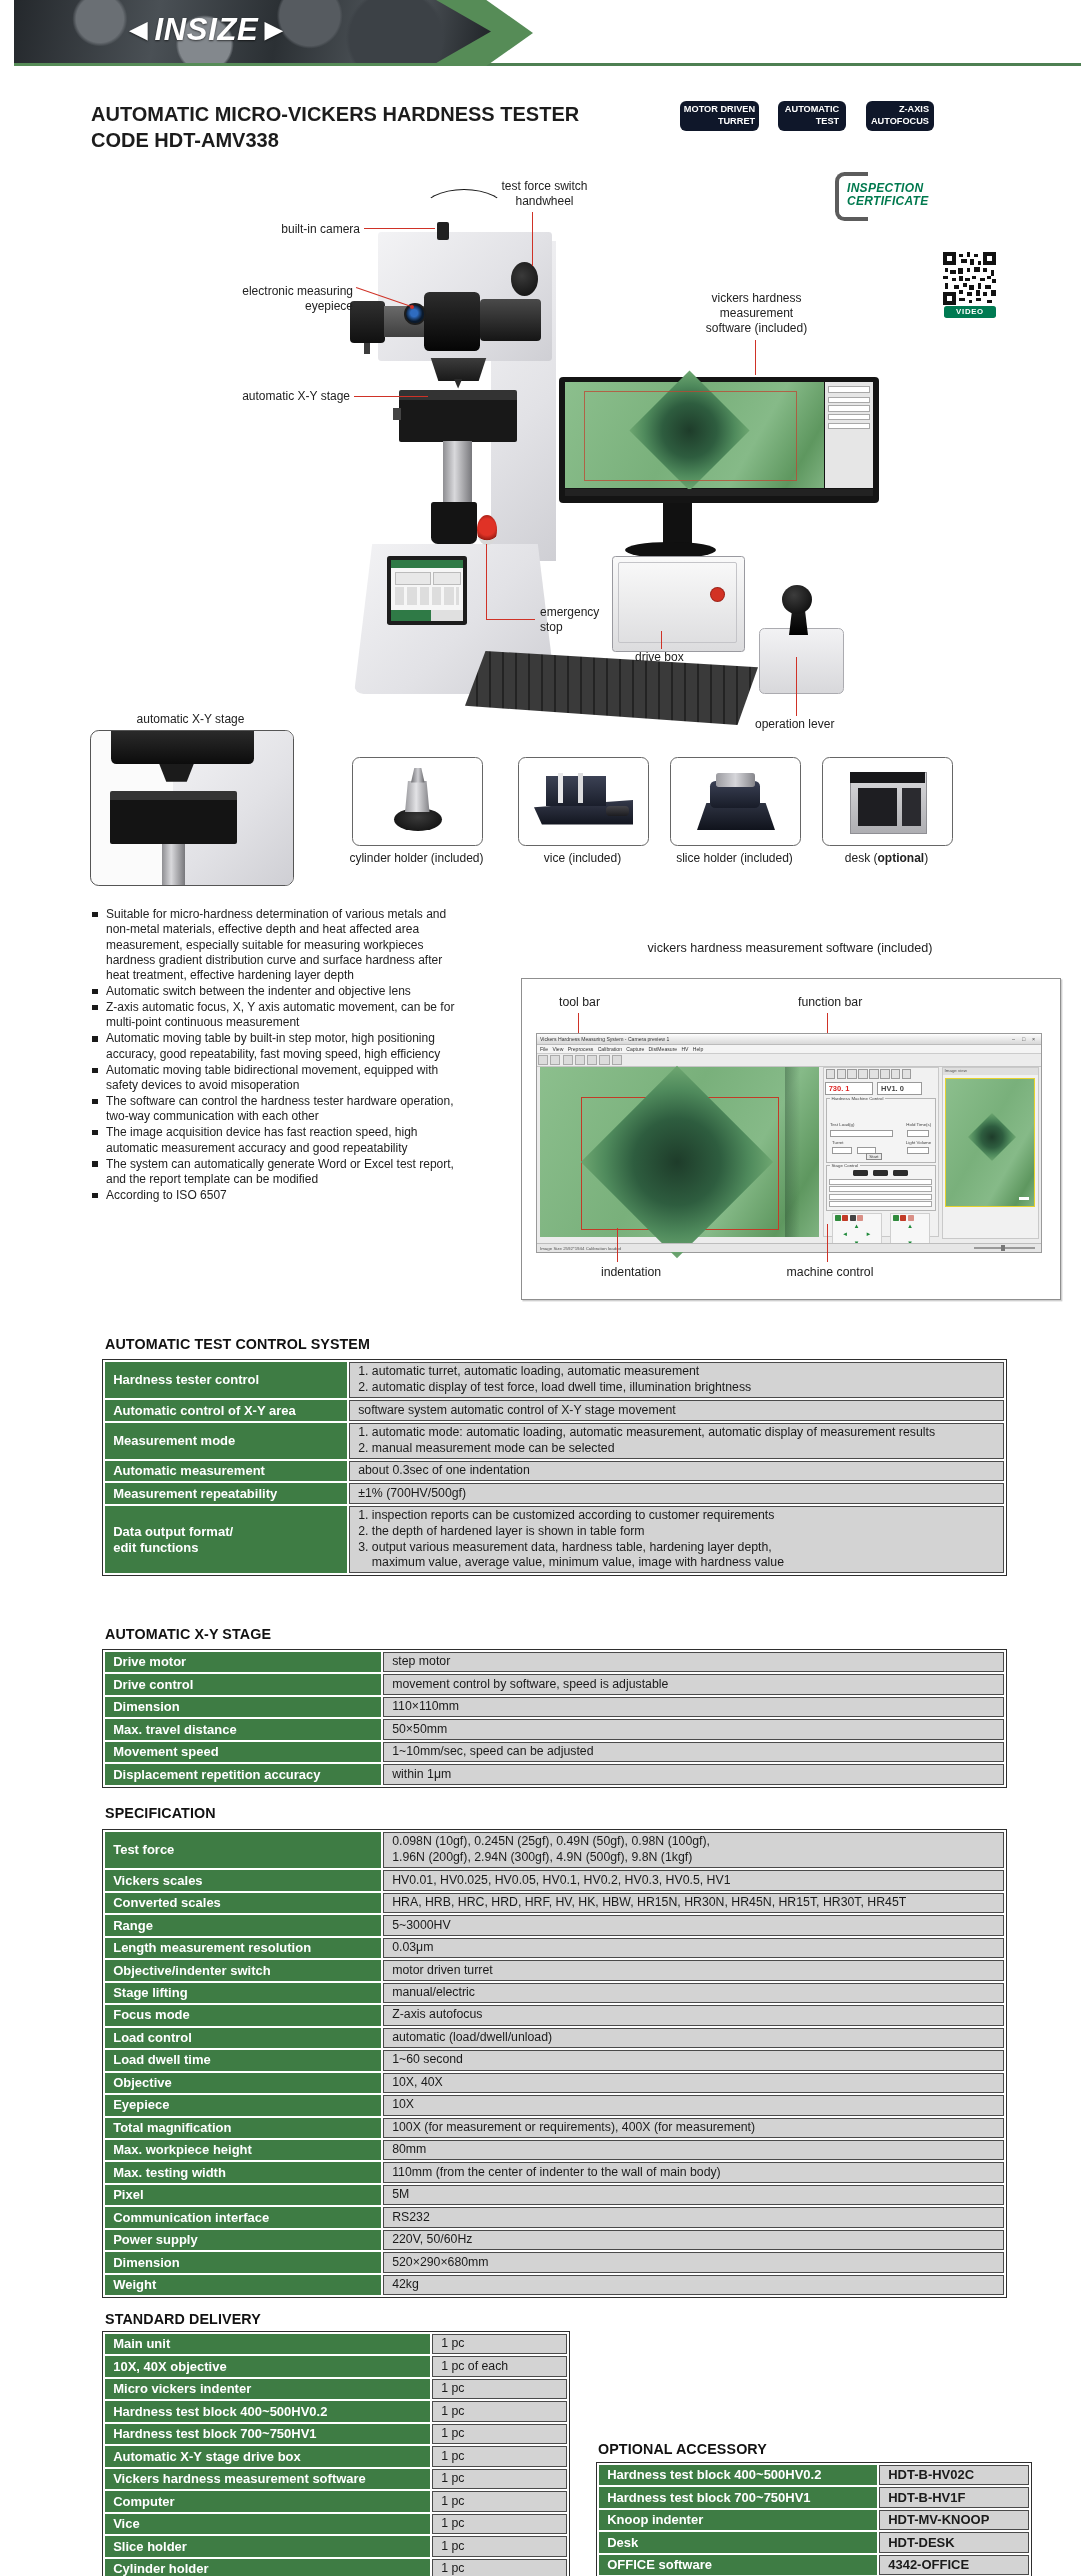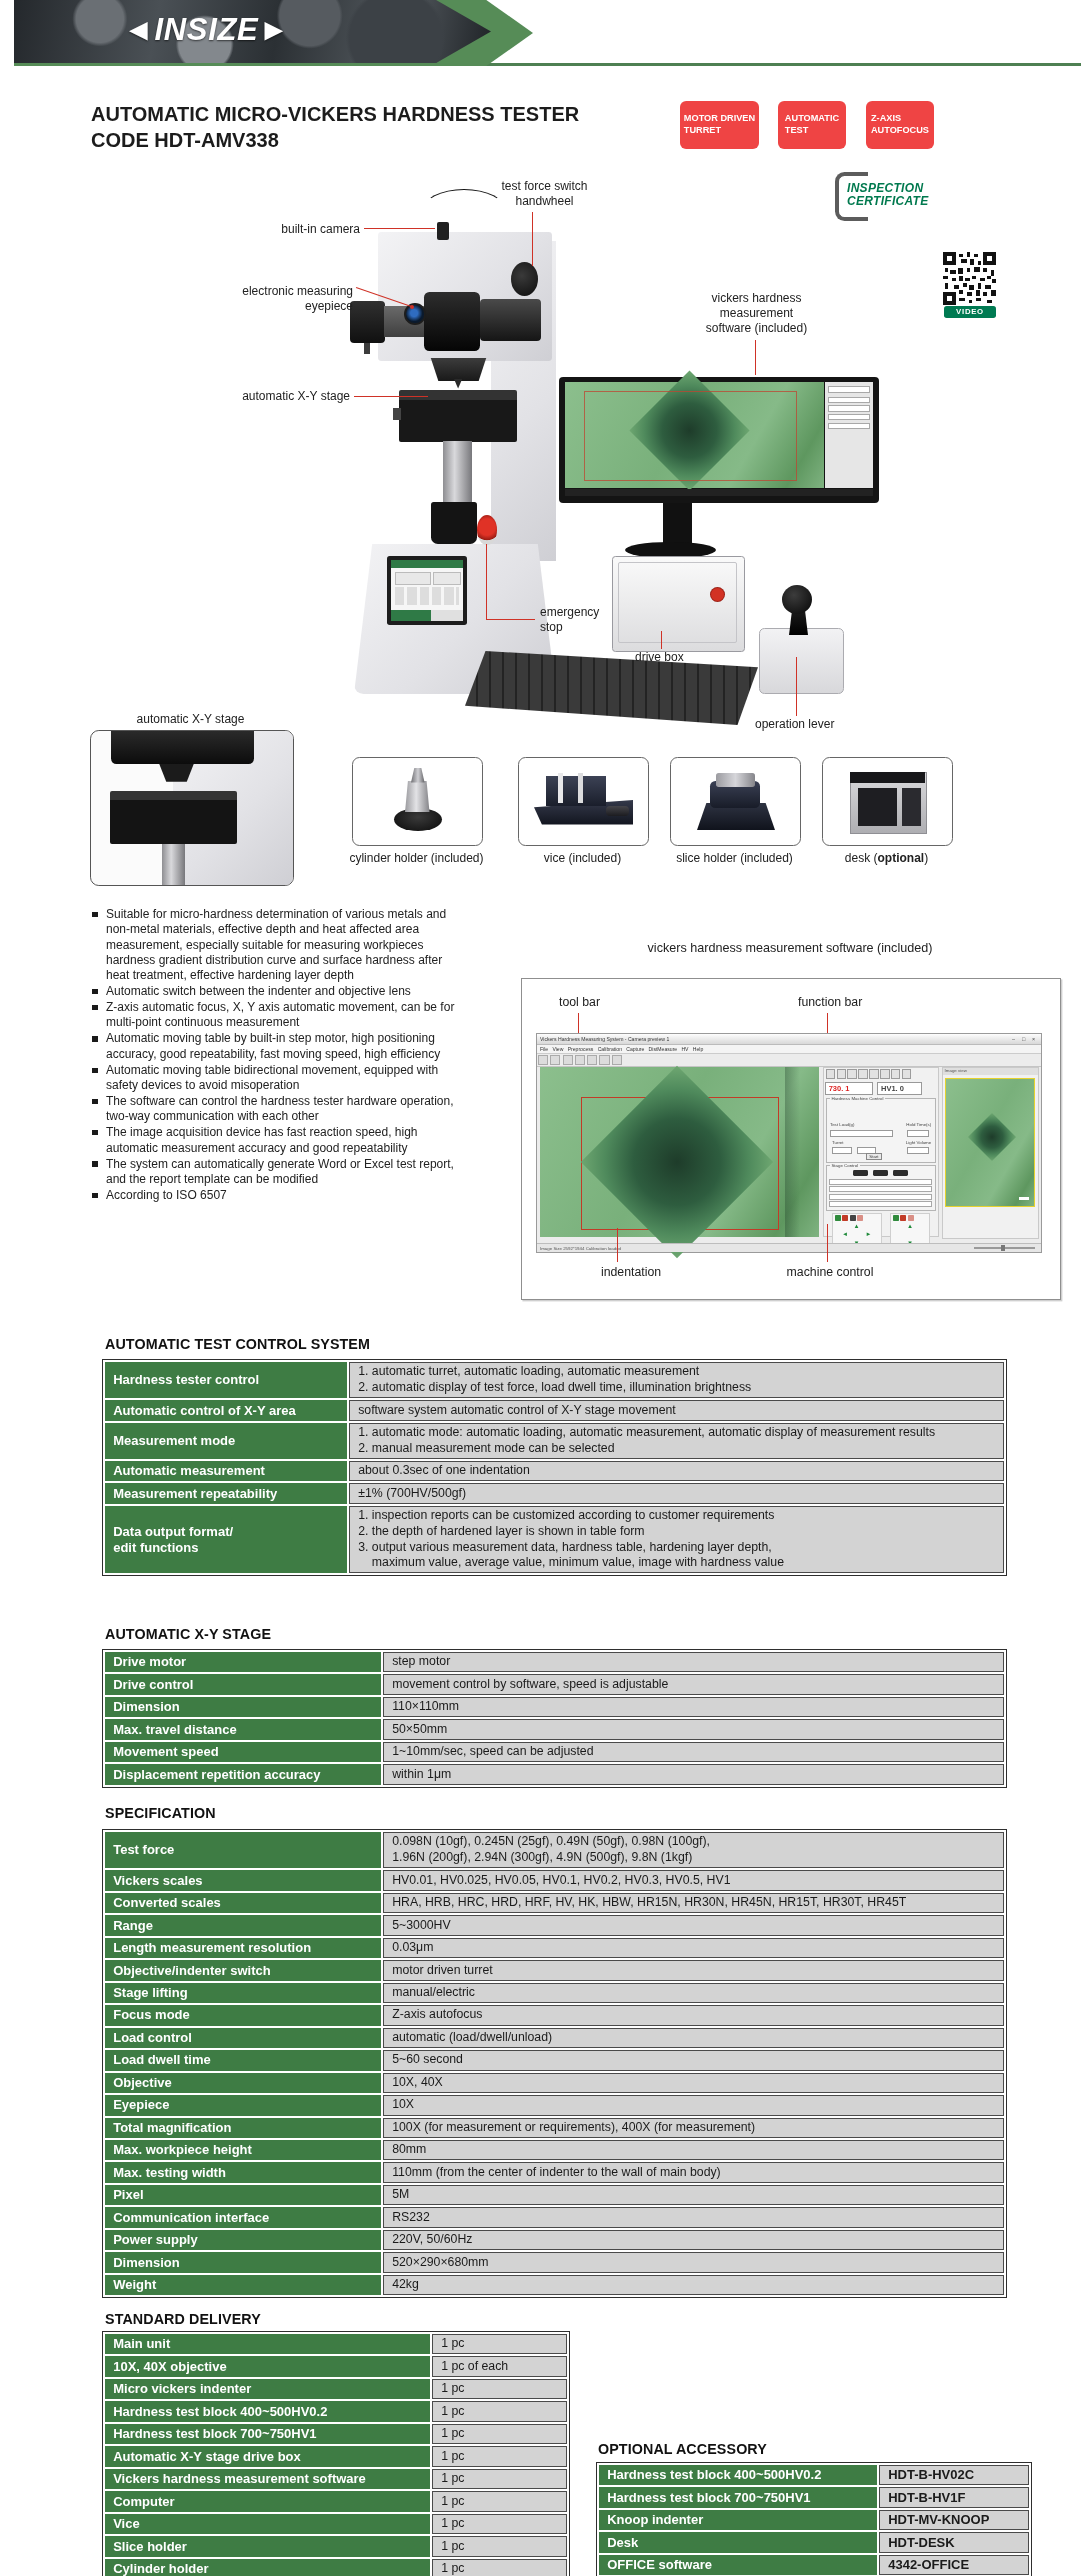--- a/index.html
+++ b/index.html
@@ -16,22 +16,22 @@
                radial-gradient(circle at 18% 30%,#6a6f74 0 6%,transparent 7%),
                radial-gradient(circle at 40% 70%,#83888d 0 9%,transparent 10%),
                radial-gradient(circle at 62% 25%,#565b60 0 10%,transparent 11%),
                radial-gradient(circle at 80% 60%,#3c4146 0 12%,transparent 13%),
                linear-gradient(100deg,#24282c 0%,#4a5055 30%,#2b3034 55%,#53595e 80%,#1f2327 100%);
              clip-path:polygon(0 0,88.5% 0,100% 50%,88.5% 100%,0 100%);}
   .logo{position:absolute;left:109px;top:12.3px;font-style:italic;font-weight:bold;
         font-size:31px;color:#fff;letter-spacing:0.7px;text-shadow:0 1.4px 2px rgba(0,0,0,.6);}
   .title{position:absolute;left:77px;top:101px;font-size:20px;font-weight:bold;
          line-height:26px;color:#1c1c1c;white-space:pre-line;}
-  .badge{position:absolute;top:101px;height:48px;background:#ef4444;border-radius:6.1px;
-         color:#fff;font-weight:bold;font-size:9.2px;line-height:11.6px;text-align:left;
+  .badge{position:absolute;top:101px;height:30px;background:#0f172a;border-radius:6.1px;
+         color:#fff;font-weight:bold;font-size:9.2px;line-height:11.6px;text-align:right;
          display:flex;align-items:center;justify-content:center;white-space:pre-line;}
   .cert-bracket{position:absolute;left:821px;top:172px;width:29px;height:41px;
                 border:4.1px solid #5c5c5c;border-right:none;border-radius:9.5px 0 0 9.5px;}
   .cert-text{position:absolute;left:833px;top:182px;font-size:12px;line-height:13px;
              font-weight:bold;font-style:italic;color:#00794e;letter-spacing:0.3px;white-space:pre-line;}
   .qr{position:absolute;left:929px;top:252px;width:53px;height:53px;background:#fff;}
   .qr svg{width:53px;height:53px;}
   .video-tag{position:absolute;left:930px;top:306px;width:52px;height:11.6px;background:#007a52;
              border-radius:2.7px;color:#fff;font-weight:bold;font-size:7.8px;text-align:center;
              line-height:11.6px;letter-spacing:0.7px;}
@@ -533,21 +533,21 @@
     <tr>
           <td class="lt">Focus mode</td>
           <td class="vt">Z-axis autofocus</td>
         </tr>
     <tr>
           <td class="lt">Load control</td>
           <td class="vt">automatic (load/dwell/unload)</td>
         </tr>
     <tr>
           <td class="lt">Load dwell time</td>
-          <td class="vt">5~60 second</td>
+          <td class="vt">1~60 second</td>
         </tr>
     <tr>
           <td class="lt">Objective</td>
           <td class="vt">10X, 40X</td>
         </tr>
     <tr>
           <td class="lt">Eyepiece</td>
           <td class="vt">10X</td>
         </tr>
     <tr>

